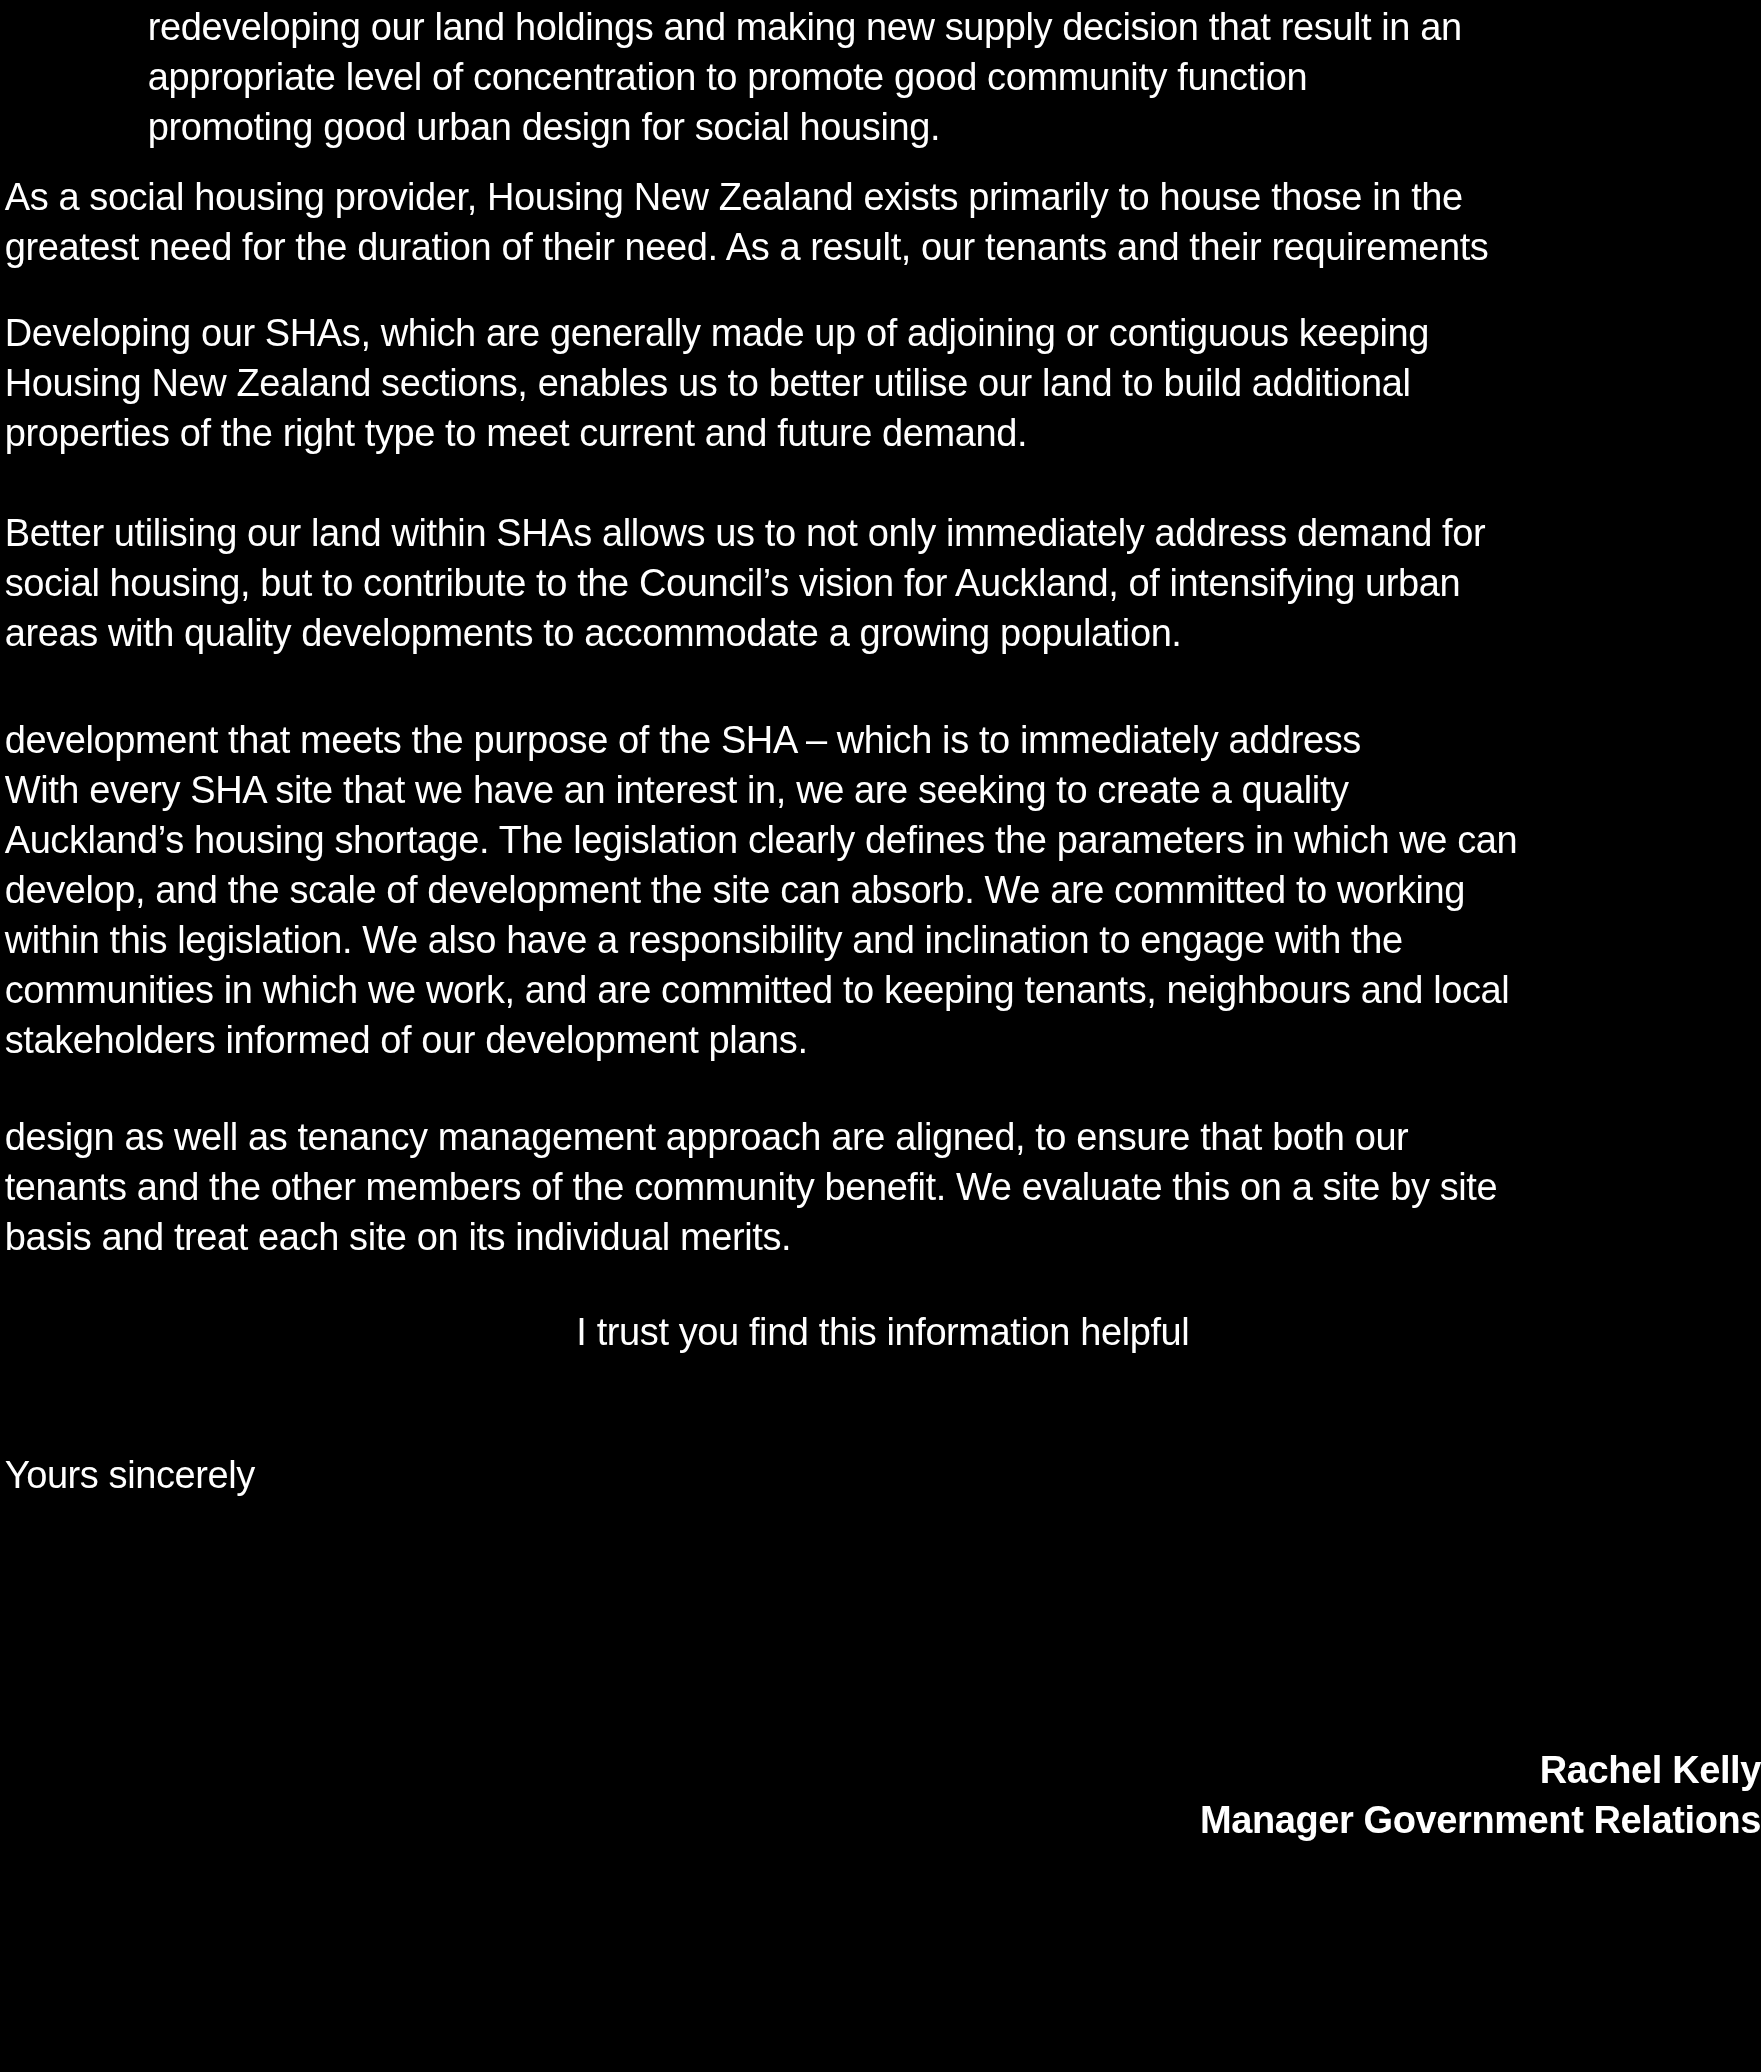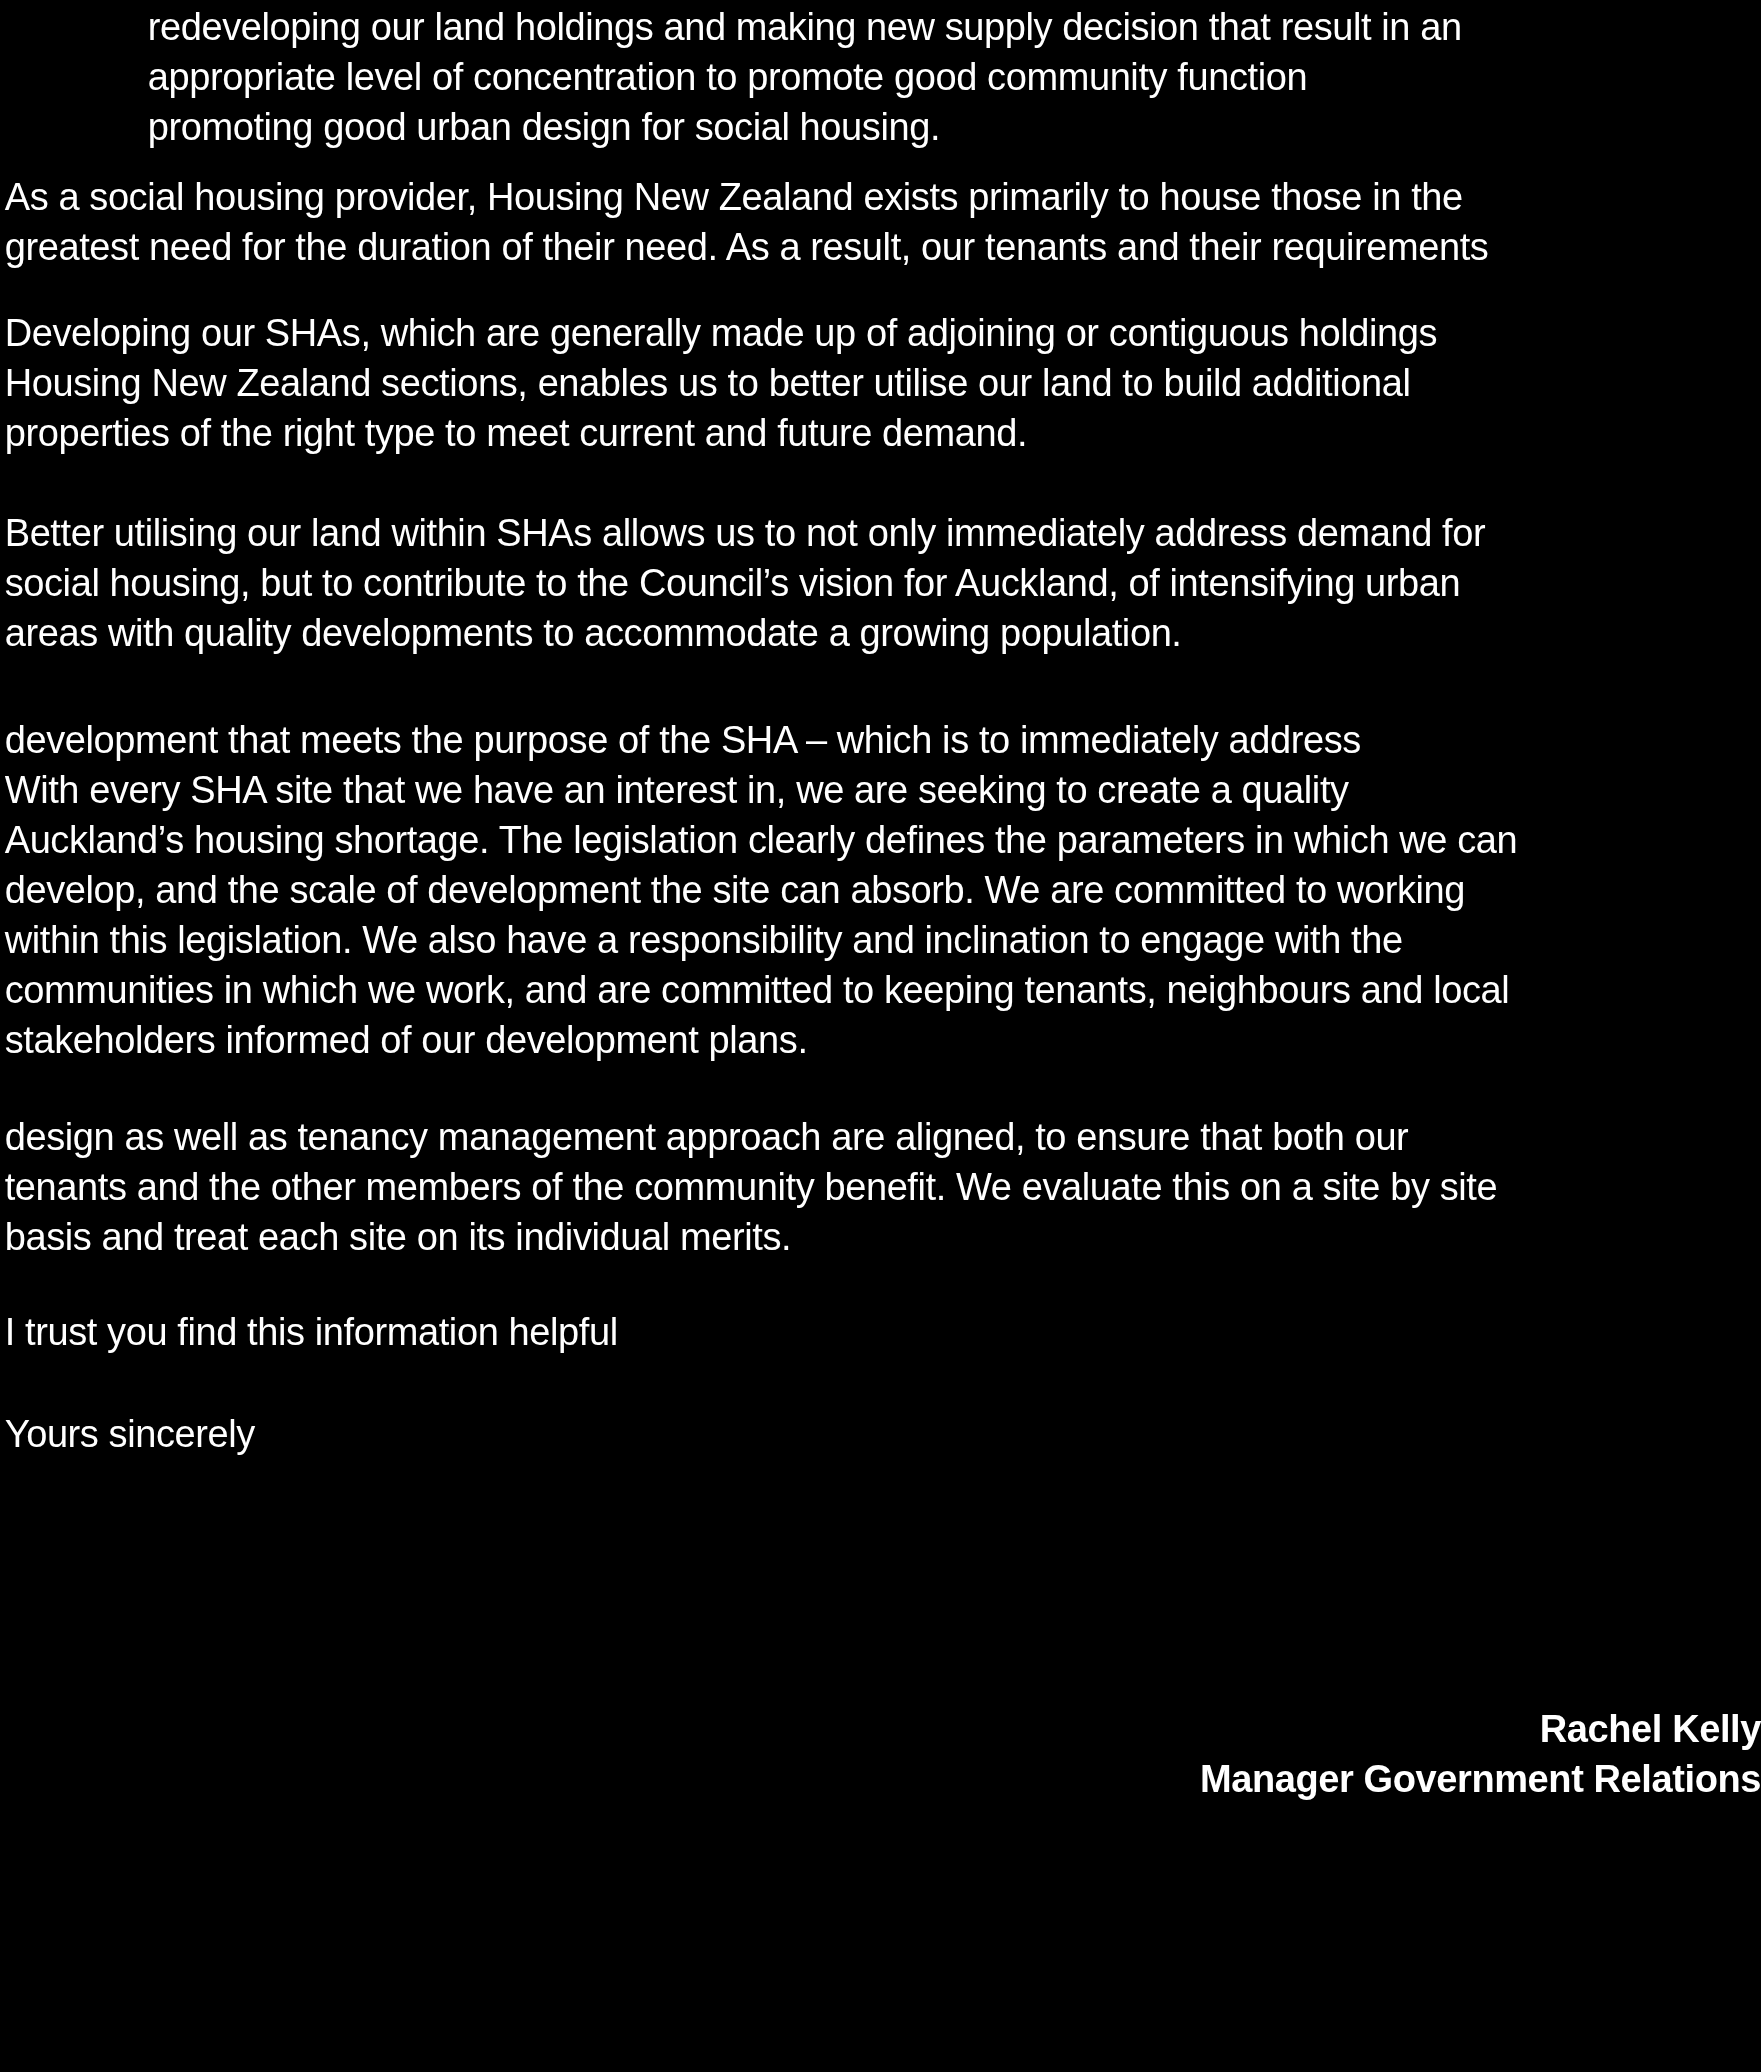--- a/index.html
+++ b/index.html
@@ -35,39 +35,39 @@
   .paragraph.indented { margin-left: 143px; }
   .paragraph.bold .line { font-weight: bold; text-align: right; }
   
   #para-0 { margin-bottom: 53px; }
   #para-1 { margin-bottom: 20px; }
   #para-2 { margin-bottom: 36px; }
   #para-3 { margin-bottom: 50px; }
   #para-4 { margin-bottom: 57px; }
   #para-5 { margin-bottom: 47px; }
   #para-6 { margin-bottom: 45px; }
-  #para-7 { margin-bottom: 52px; }
+  #para-7 { margin-bottom: 93px; text-align: center; }
   #para-8 { margin-bottom: 245px; }
   #para-9 { margin-bottom: 0; }
 </style>
 </head>
 <body>
 
 <main class="letter-body">
     <div class="paragraph indented" id="para-1">
       <div class="line">redeveloping our land holdings and making new supply decision that result in an</div>
       <div class="line">appropriate level of concentration to promote good community function</div>
       <div class="line">promoting good urban design for social housing.</div>
     </div>
     <div class="paragraph normal" id="para-2">
       <div class="line">As a social housing provider, Housing New Zealand exists primarily to house those in the</div>
       <div class="line">greatest need for the duration of their need. As a result, our tenants and their requirements</div>
     </div>
     <div class="paragraph normal" id="para-3">
-      <div class="line">Developing our SHAs, which are generally made up of adjoining or contiguous holdings</div>
+      <div class="line">Developing our SHAs, which are generally made up of adjoining or contiguous keeping</div>
       <div class="line">Housing New Zealand sections, enables us to better utilise our land to build additional</div>
       <div class="line">properties of the right type to meet current and future demand.</div>
     </div>
     <div class="paragraph normal" id="para-4">
       <div class="line">Better utilising our land within SHAs allows us to not only immediately address demand for</div>
       <div class="line">social housing, but to contribute to the Council’s vision for Auckland, of intensifying urban</div>
       <div class="line">areas with quality developments to accommodate a growing population.</div>
     </div>
     <div class="paragraph normal" id="para-5">
       <div class="line">development that meets the purpose of the SHA – which is to immediately address</div>

